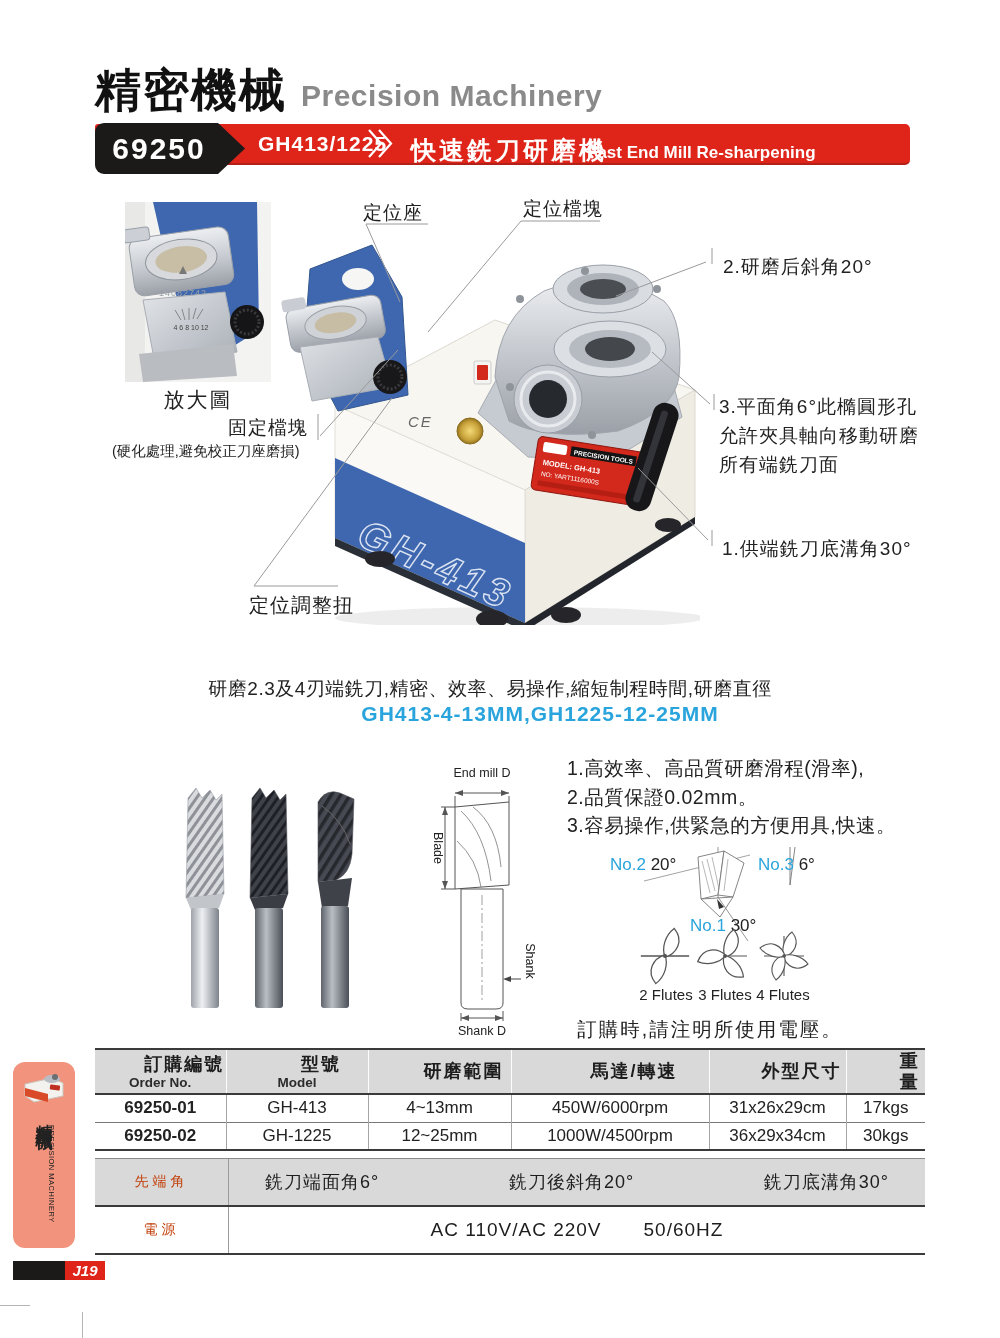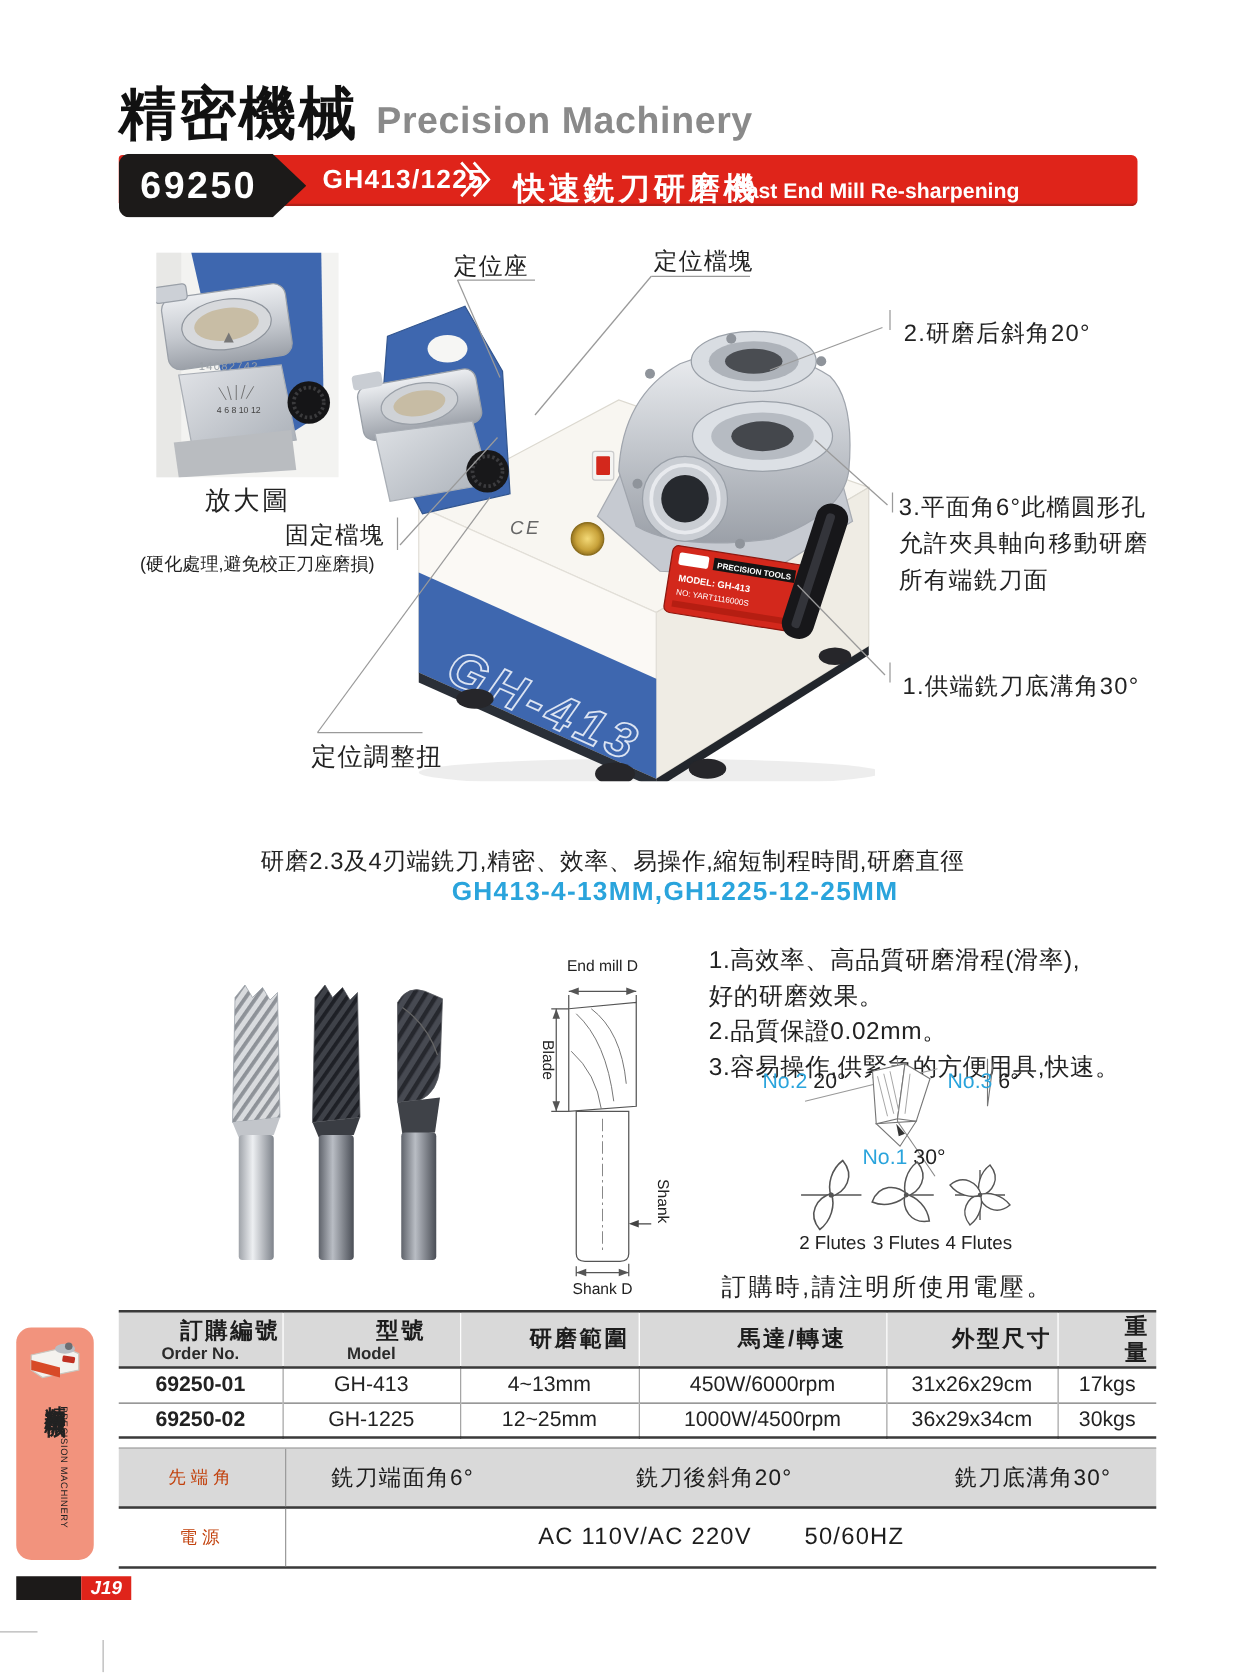--- a/index.html
+++ b/index.html
@@ -316,21 +316,20 @@
       <polygon points="78,255 70,252 70,258" fill="#555" stroke="none"></polygon>
     </g>
     <text x="57" y="14" text-anchor="middle" font-size="12.5" fill="#222">End mill D</text>
     <text transform="translate(9,85) rotate(90)" text-anchor="middle" font-size="12.5" fill="#222">Blade</text>
     <text transform="translate(101,198) rotate(90)" text-anchor="middle" font-size="12.5" fill="#222">Shank</text>
     <text x="57" y="272" text-anchor="middle" font-size="12.5" fill="#222">Shank D</text>
   </svg>
 
   <div class="features">
     <div>1.高效率、高品質研磨滑程(滑率),</div>
-    <div>好的研磨效果。</div>
     <div>2.品質保證0.02mm。</div>
     <div>3.容易操作,供緊急的方便用具,快速。</div>
   </div>
 
   <svg class="abs" style="left:598px;top:845px;" width="300" height="110" viewBox="0 0 300 110">
     <line x1="120" y1="2" x2="120" y2="68" stroke="#8a8a8a" stroke-width="0.9"></line>
     <line x1="46" y1="36" x2="152" y2="10" stroke="#999" stroke-width="0.9"></line>
     <g fill="#fff" stroke="#777" stroke-width="0.9">
       <path d="M100,12 L126,6 L120,50 L103,54 Z"></path>
       <path d="M126,6 L146,18 L135,52 L120,50 Z"></path>

